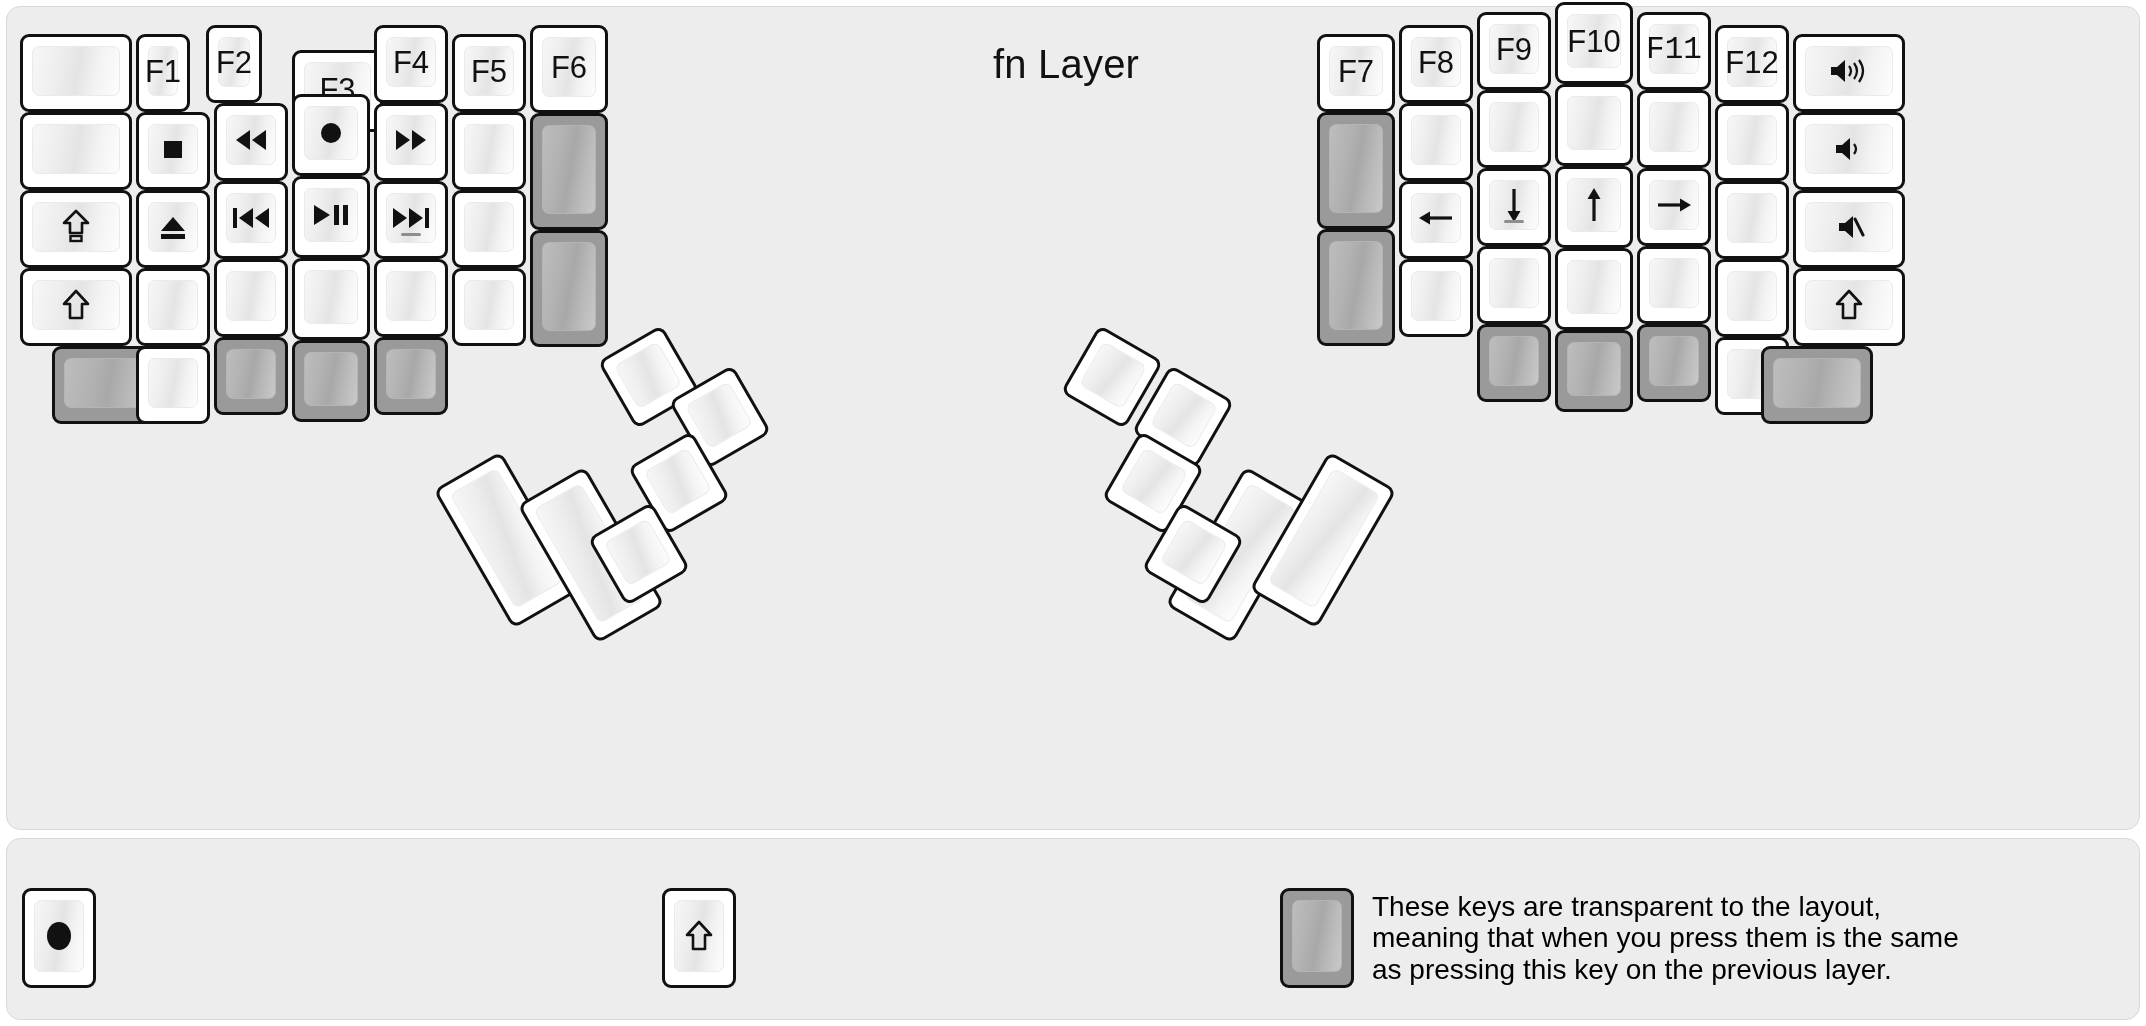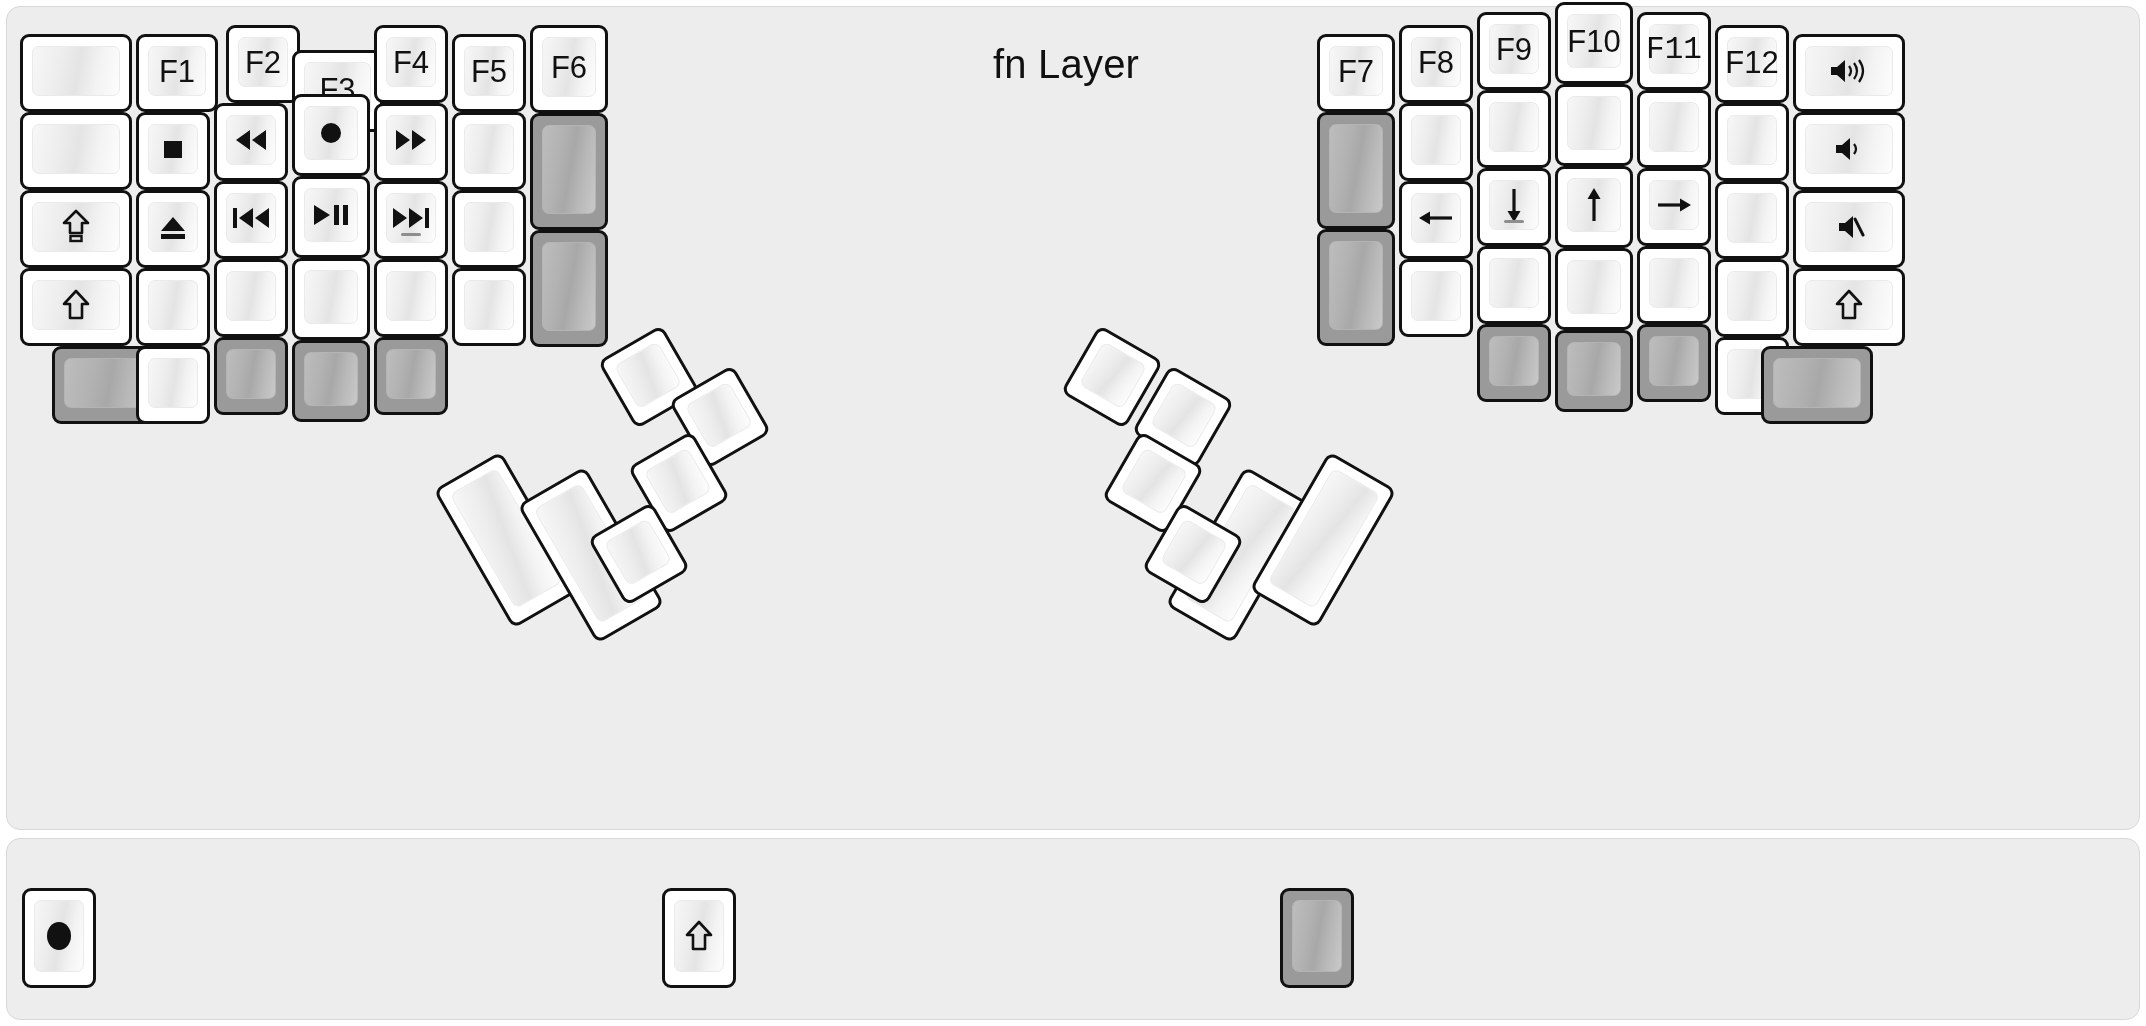--- a/index.html
+++ b/index.html
@@ -69,21 +69,21 @@
           <span class="glyph">
             <svg width="28" height="34" viewBox="0 0 28 34">
               <path d="M14 3 L26 16 L20 16 L20 30 L8 30 L8 16 L2 16 Z" fill="none" stroke="#111" stroke-width="2.6" stroke-linejoin="round"></path>
             </svg>
           </span>
         </div>
       </div>
       <div class="key trans" style="left: 52px; top: 346px; width: 112px; height: 78px;">
         <div class="top"></div>
       </div>
-      <div class="key" style="left: 136px; top: 34px; width: 82px; height: 78px;">
+      <div class="key" style="left: 136px; top: 34px; width: 54px; height: 78px;">
         <div class="top">
           <span class="glyph fkey">F1</span>
         </div>
       </div>
       <div class="key" style="left: 136px; top: 112px; width: 74px; height: 78px;">
         <div class="top">
           <span class="glyph">
             <svg width="30" height="30" viewBox="0 0 30 30">
               <rect x="6" y="7" width="18" height="17" fill="#111"></rect>
             </svg>
@@ -99,21 +99,21 @@
             </svg>
           </span>
         </div>
       </div>
       <div class="key" style="left: 136px; top: 268px; width: 74px; height: 78px;">
         <div class="top"></div>
       </div>
       <div class="key" style="left: 136px; top: 346px; width: 74px; height: 78px;">
         <div class="top"></div>
       </div>
-      <div class="key" style="left: 226px; top: 25px; width: 74px; height: 78px;">
+      <div class="key" style="left: 206px; top: 25px; width: 56px; height: 78px;">
         <div class="top">
           <span class="glyph fkey">F2</span>
         </div>
       </div>
       <div class="key" style="left: 214px; top: 103px; width: 74px; height: 78px;">
         <div class="top">
           <span class="glyph">
             <svg width="38" height="26" viewBox="0 0 38 26">
               <path d="M18 3 L18 23 L4 13 Z" fill="#111"></path>
               <path d="M34 3 L34 23 L20 13 Z" fill="#111"></path>
@@ -456,16 +456,19 @@
             </div>
           </div>
         </div>
       </div>
       <div class="legend-item" style="left: 1280px; top: 888px;">
         <div class="legend-key">
           <div class="key trans" style="left: 0px; top: 0px; width: 74px; height: 100px;">
             <div class="top"></div>
           </div>
         </div>
+        <div class="legend-text">These keys are transparent to the layout,
+meaning that when you press them is the same
+as pressing this key on the previous layer.</div>
       </div>
     </div>
 
 </div>
 
 </body></html>

